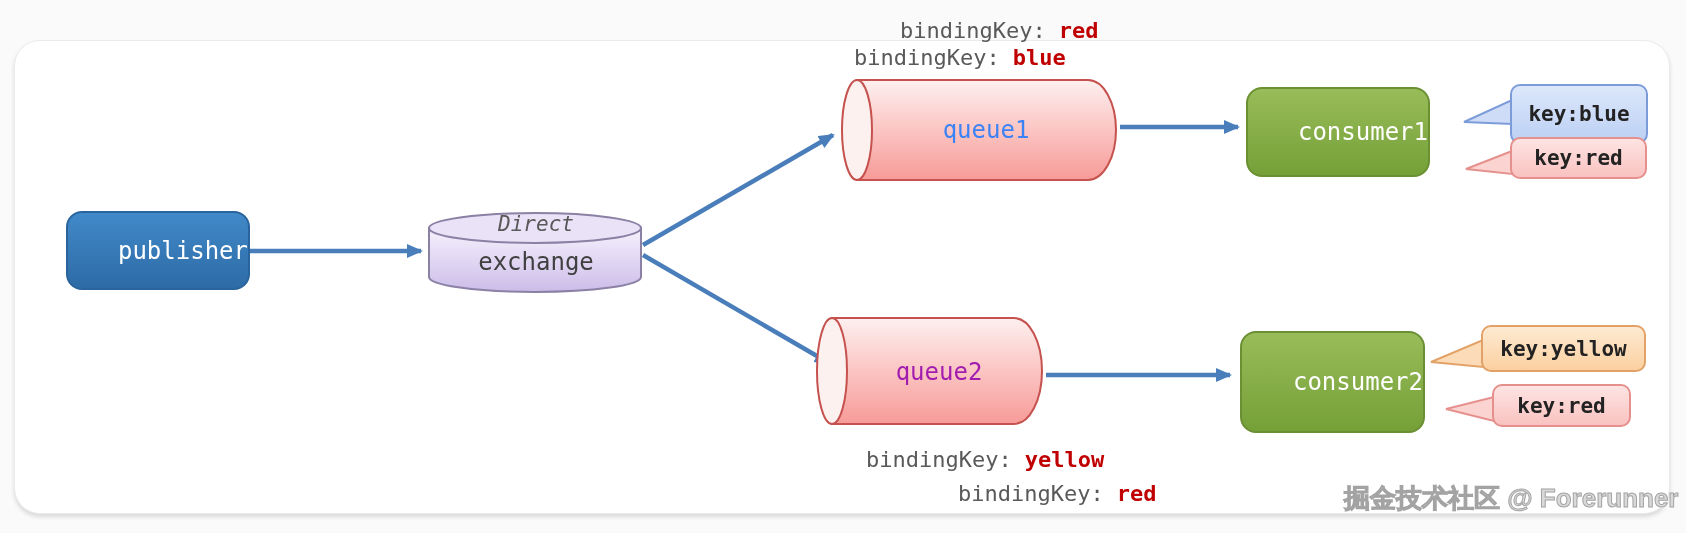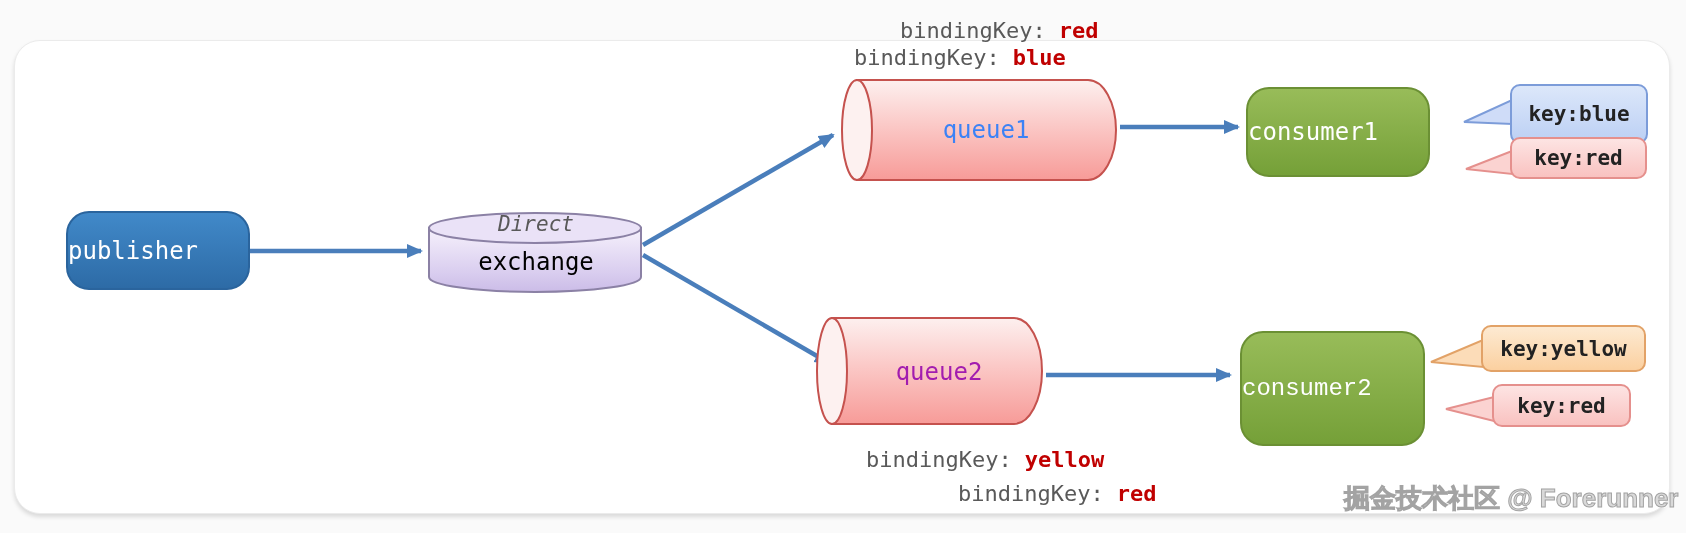--- a/index.html
+++ b/index.html
@@ -5,31 +5,31 @@
   html,body{margin:0;padding:0;background:#fafafa;}
   .stage{position:relative;width:1686px;height:533px;background:#fafafa;overflow:hidden;
          font-family:"DejaVu Sans Mono","Liberation Mono",monospace;}
   .card{position:absolute;left:14px;top:40px;width:1654px;height:472px;background:#ffffff;
         border:1px solid #ebebeb;border-radius:26px;box-shadow:0 3px 4px rgba(0,0,0,0.13);z-index:1;}
   .shapes{position:absolute;left:0;top:0;width:1686px;height:533px;z-index:2;}
 
   .bk{position:absolute;font-size:22px;color:#595959;white-space:nowrap;z-index:3;}
   .bk .val{color:#c00000;font-weight:bold;margin-left:13px;}
 
-  .node{position:absolute;display:flex;align-items:center;justify-content:flex-start;
-        color:#ffffff;font-size:24px;border-radius:23px;z-index:3;box-sizing:border-box;}
+  .node{position:absolute;display:flex;align-items:center;justify-content:flex-end;
+        color:#ffffff;font-size:24px;border-radius:16px;z-index:3;box-sizing:border-box;}
   .publisher{left:66px;top:211px;width:184px;height:79px;
         background:linear-gradient(180deg,#4189c9 0%,#2d6ba6 100%);border:2px solid #2a649d;}
   .consumer{background:linear-gradient(180deg,#98bc59 0%,#75a038 100%);border:2px solid #6b9034;}
   .c1{left:1246px;top:87px;width:184px;height:90px;}
-  .c2{left:1240px;top:331px;width:185px;height:115px;font-family:Liberation Mono, monospace;}
+  .c2{left:1240px;top:331px;width:185px;height:102px;}
 
   .shape-label{position:absolute;text-align:center;z-index:3;white-space:nowrap;}
   .lbl-direct{left:430px;top:212px;width:212px;font-size:21px;color:#595959;font-style:italic;}
-  .lbl-exchange{left:430px;top:248px;width:212px;font-size:24px;color:#000000;}
+  .lbl-exchange{left:430px;top:248px;width:212px;font-size:24px;color:#404040;}
   .lbl-q1{left:865px;top:116px;width:242px;font-size:24px;color:#3b82f6;}
   .lbl-q2{left:830px;top:358px;width:218px;font-size:24px;color:#a21caf;}
 
   .bubble{position:absolute;display:flex;align-items:center;justify-content:center;
           font-size:21px;font-weight:bold;color:#222222;border-radius:10px;z-index:3;box-sizing:border-box;}
   .b-blue{left:1510px;top:84px;width:138px;height:60px;
           background:linear-gradient(180deg,#dce7fa,#bcd0f4);border:2px solid #7c9cd9;}
   .b-red1{left:1510px;top:137px;width:137px;height:42px;
           background:linear-gradient(180deg,#fde4e3,#f9c2c0);border:2px solid #e5908d;}
   .b-yellow{left:1481px;top:325px;width:165px;height:47px;

